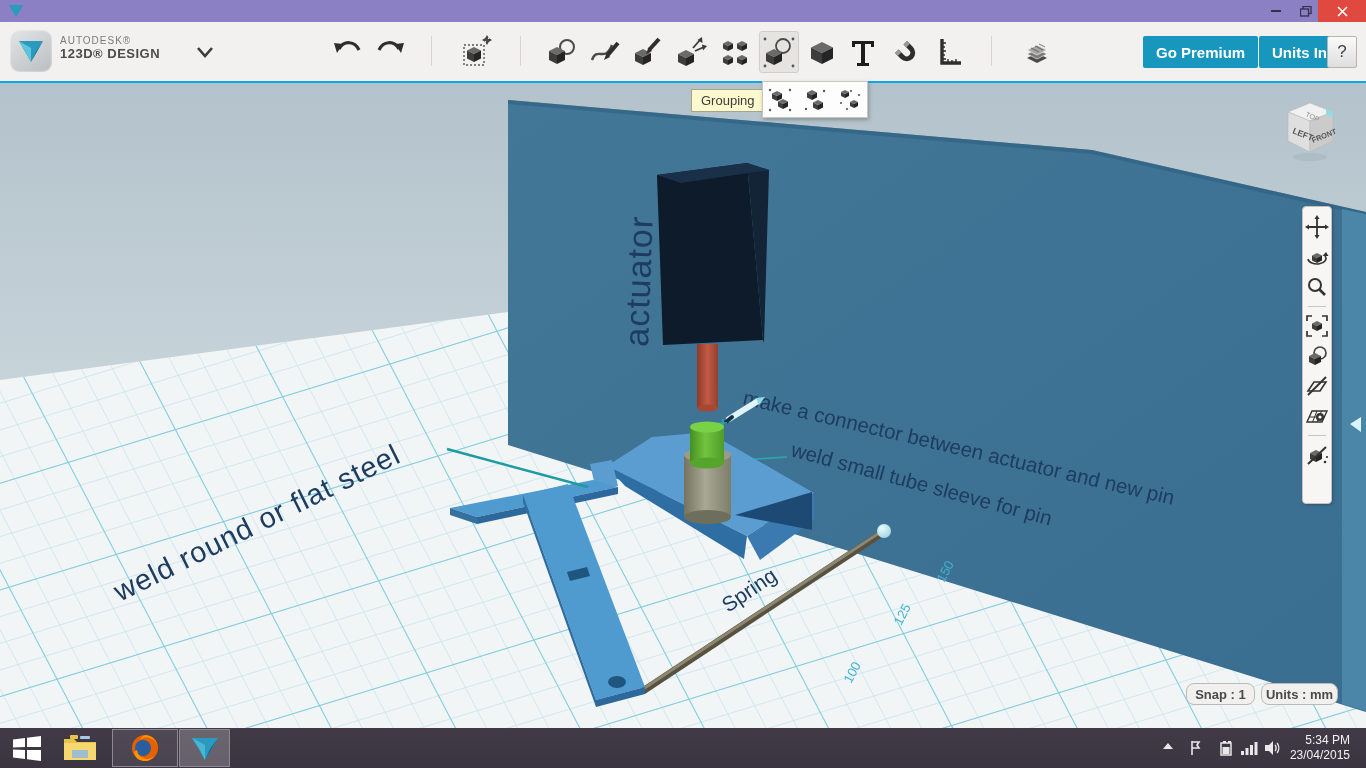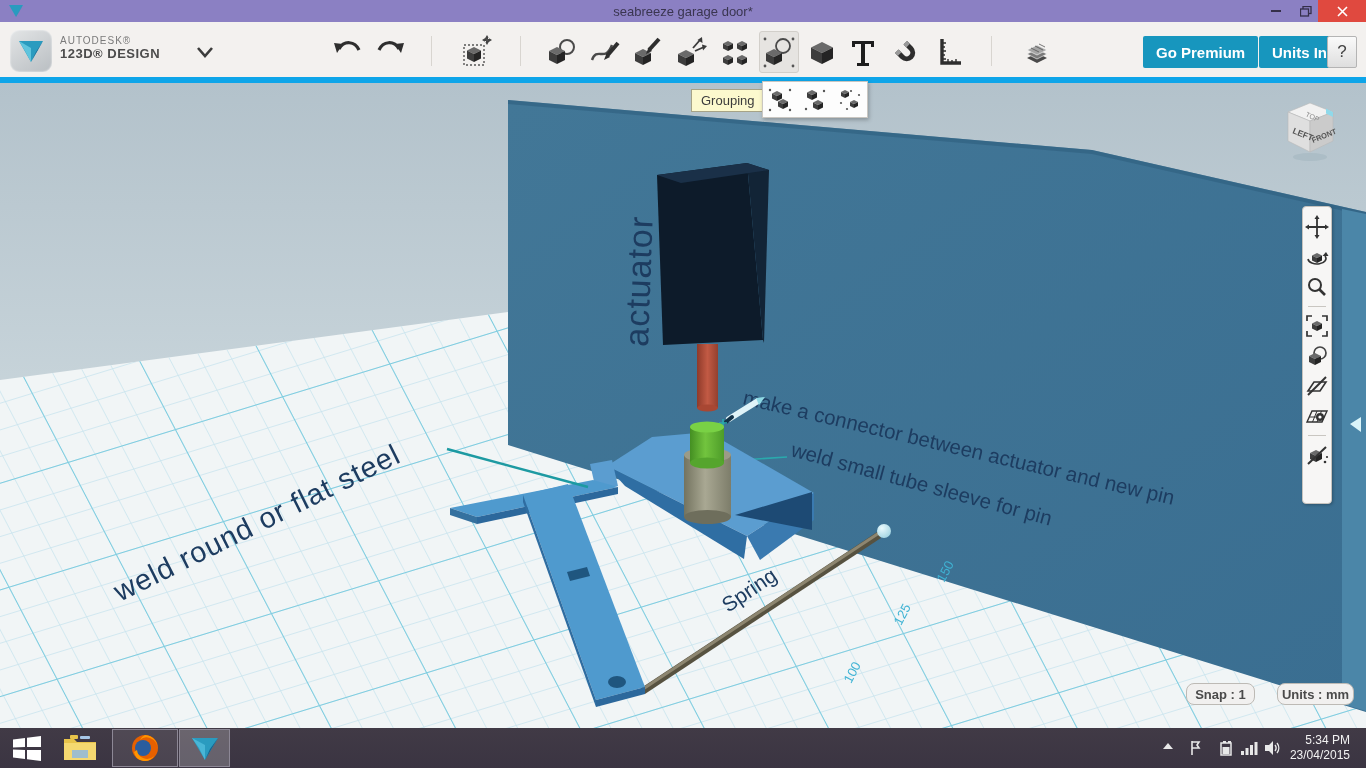--- a/index.html
+++ b/index.html
@@ -15,21 +15,21 @@
   .win-btn { position:absolute; top:0; height:22px; display:flex;
     align-items:center; justify-content:center; }
   .btn-min { left:1262px; width:28px; }
   .btn-restore { left:1292px; width:28px; }
   .btn-close { left:1318px; width:48px; background:#e0493f; color:#fff;
     font-size:13px; }
   .glyph-min { width:10px; height:2px; background:#352f4a; }
 
   
   .toolbar { position:absolute; left:0; top:22px; width:1366px; height:61px;
-    background:#f3f1ef; border-bottom:6px solid #0ea5e9; }
+    background:#f3f1ef; border-bottom:2px solid #0ea5e9; }
   .logo-box { position:absolute; left:10px; top:8px; width:42px; height:42px;
     border-radius:9px; background:linear-gradient(145deg,#e3e5e6,#b9bec2);
     display:flex; align-items:center; justify-content:center;
     box-shadow:inset 0 0 2px #fff; }
   .brand { position:absolute; left:60px; top:12px; line-height:13px; }
   .brand-line1 { font-size:10px; color:#7a7a7a; letter-spacing:1px; }
   .brand-line2 { font-size:13px; font-weight:bold; color:#4c4c4c; letter-spacing:0.5px; }
   .tb-chevron { position:absolute; left:192px; top:22px; width:26px; height:16px; cursor:pointer; }
   .tb-undo { position:absolute; left:330px; top:12px; width:36px; height:34px; }
   .tb-redo { position:absolute; left:372px; top:12px; width:36px; height:34px; }
@@ -64,21 +64,21 @@
   .pal-btn { width:26px; height:28px; display:flex; align-items:center;
     justify-content:center; cursor:pointer; margin-bottom:2px; }
   .pal-div { width:18px; height:1px; background:#c9c6c1; margin:3px 0 5px 0; }
 
   
   .status-box { position:absolute; top:683px; height:22px; background:#f1f0ef;
     border:1px solid #bdbab5; border-radius:8px; font-size:13px; font-weight:bold;
     color:#4a4a4a; display:flex; align-items:center; justify-content:center;
     cursor:pointer; }
   .snap-box { left:1186px; width:69px; }
-  .units-box { left:1261px; width:77px;margin-left:16px; }
+  .units-box { left:1261px; width:77px; }
 
   
   .taskbar { position:absolute; left:0; top:728px; width:1366px; height:57px;
     background:linear-gradient(#413a46,#383240); }
   .task-btn { position:absolute; top:1px; height:38px; display:flex;
     align-items:center; justify-content:center; cursor:pointer; }
   .task-start { left:6px; width:42px; }
   .task-explorer { left:58px; width:44px; }
   .task-slot { border:1px solid #8d8896; background:rgba(255,255,255,.08); }
   .task-firefox { left:112px; width:66px; }
@@ -88,21 +88,20 @@
     color:#f2f2f2; font-size:12px; line-height:15px; cursor:pointer; }
 </style>
 </head>
 <body>
 
 <div class="titlebar">
   <svg class="tb-app-icon" viewBox="0 0 16 16">
     <polygon points="1,2 15,2 8,14" fill="#2a9bbf"></polygon>
     <polygon points="8,14 15,2 11,9" fill="#17618c"></polygon>
   </svg>
-  <div class="titlebar-title">seabreeze garage door*</div>
   <div class="win-btn btn-min">
     <div class="glyph-min"></div>
   </div>
   <div class="win-btn btn-restore">
     <svg width="12" height="11" viewBox="0 0 12 11">
       <rect x="3" y="0.5" width="8" height="7" fill="none" stroke="#352f4a" stroke-width="1.3"></rect>
       <rect x="0.5" y="3" width="8" height="7" fill="#8b80c3" stroke="#352f4a" stroke-width="1.3"></rect>
     </svg>
   </div>
   <div class="win-btn btn-close">

